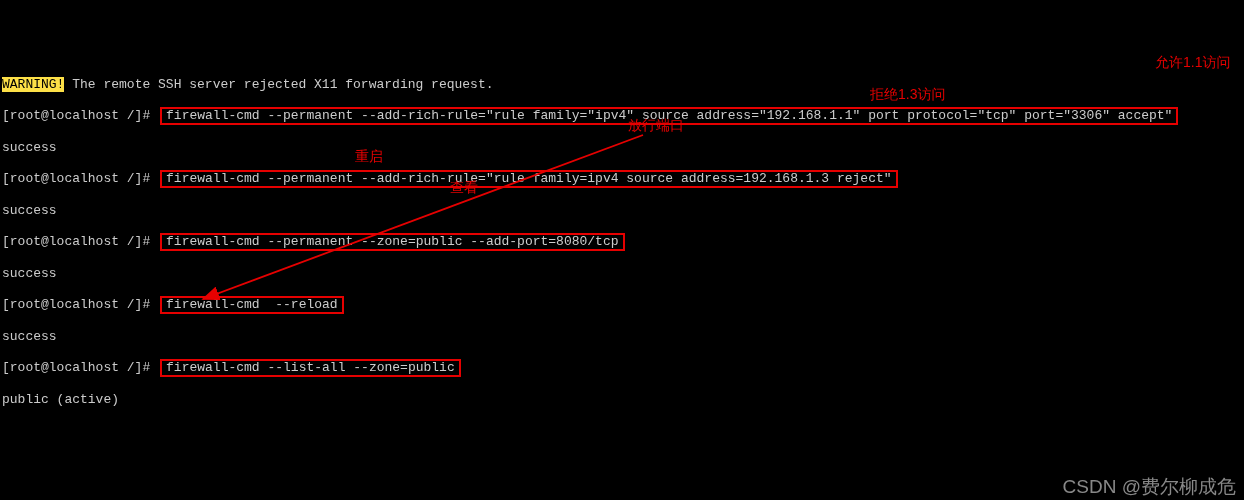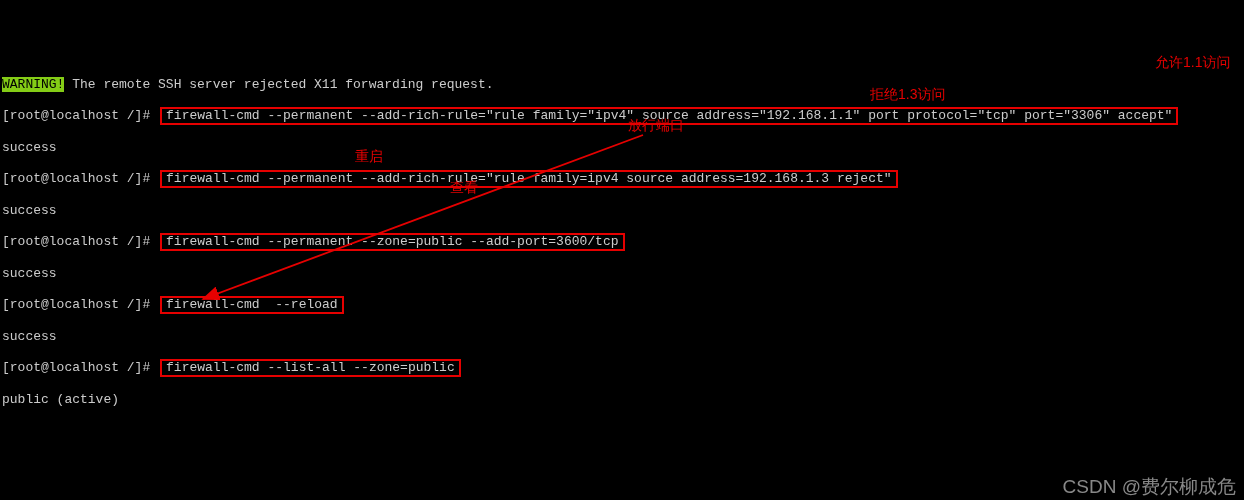--- a/index.html
+++ b/index.html
@@ -12,21 +12,21 @@
       width: 1244px;
       height: 500px;
       position: relative;
       overflow: hidden;
       white-space: pre;
     }
     .term {
       position: relative;
       padding: 2px 0 0 2px;
     }
-    .hl-warn { background: #84cc16; color: #000; }
+    .hl-warn { background: #fde047; color: #000; }
     .prompt { color: #ccc; }
     .cmd-box {
       border: 2px solid #e60000;
       padding: 0 4px;
       display: inline-block;
       vertical-align: middle;
       line-height: 14px;
       margin-left: 2px;
     }
     .ann {
@@ -56,21 +56,21 @@
 <body>
 
 
 
 <div class="term">
 <div><span class="hl-warn">WARNING!</span><span> The remote SSH server rejected X11 forwarding request.</span></div>
 <div><span class="prompt">[root@localhost /]#</span> <span class="cmd-box">firewall-cmd --permanent --add-rich-rule="rule family="ipv4" source address="192.168.1.1" port protocol="tcp" port="3306" accept"</span></div>
 <div>success</div>
 <div><span class="prompt">[root@localhost /]#</span> <span class="cmd-box">firewall-cmd --permanent --add-rich-rule="rule family=ipv4 source address=192.168.1.3 reject"</span></div>
 <div>success</div>
-<div><span class="prompt">[root@localhost /]#</span> <span class="cmd-box">firewall-cmd --permanent --zone=public --add-port=3600/tcp</span></div>
+<div><span class="prompt">[root@localhost /]#</span> <span class="cmd-box">firewall-cmd --permanent --zone=public --add-port=8080/tcp</span></div>
 <div>success</div>
 <div><span class="prompt">[root@localhost /]#</span> <span class="cmd-box">firewall-cmd  --reload</span></div>
 <div>success</div>
 <div><span class="prompt">[root@localhost /]#</span> <span class="cmd-box">firewall-cmd --list-all --zone=public</span></div>
 <div>public (active)</div>
 
 
 
 
 

